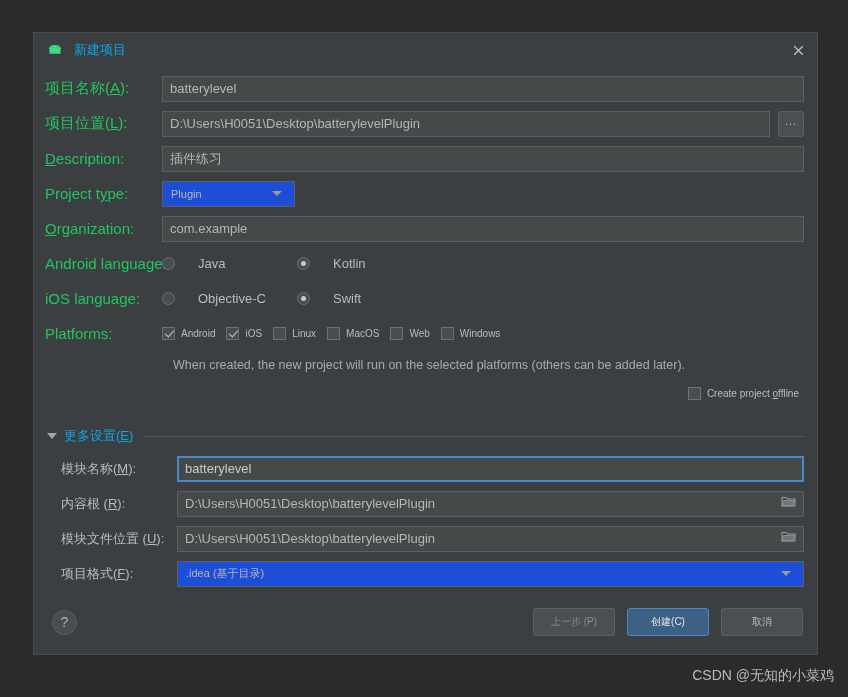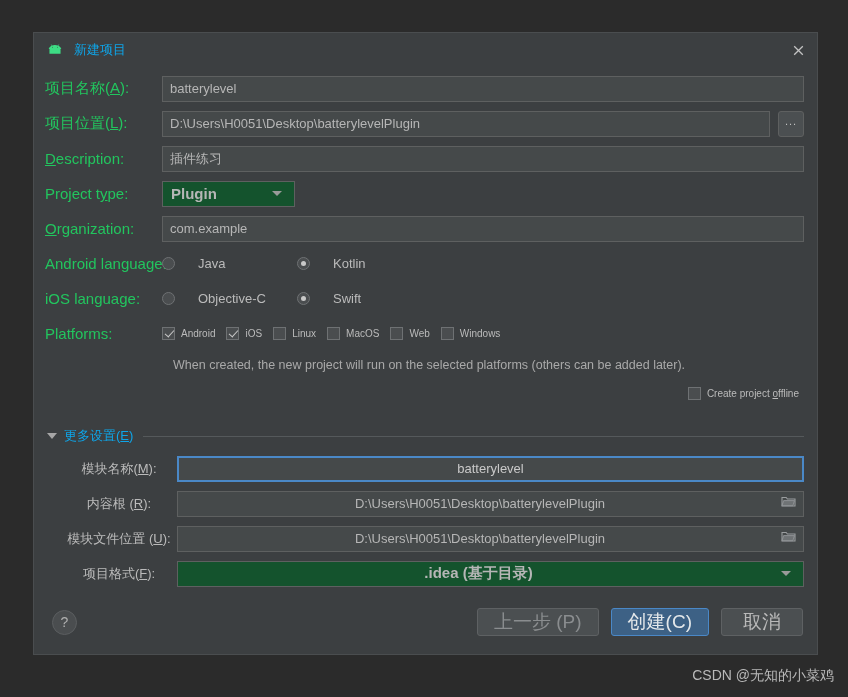--- a/index.html
+++ b/index.html
@@ -100,29 +100,28 @@
     font-size: 11px; letter-spacing: 1px;
     color: #c0c0c0; line-height: 8px;
     position: relative; top: -3px;
   }
 
   .folder-ico { flex: 0 0 auto; margin-left: 6px; display:block; cursor:pointer; }
 
   
   .combo {
     height: 26px;
-    background: #14532d;
+    background: #1d4ed8;
     border: 1px solid #5e6060;
     color: #b6b6b6;
-    font-size: 15px;
+    font-size: 11px;
     display: flex;
     align-items: center;
     padding: 0 4px 0 8px;
     cursor: pointer;
-    font-weight: bold;
   }
   .combo .cval { flex: 1 1 auto; white-space: nowrap; }
   .combo .arrow {
     width: 0; height: 0;
     border-left: 5px solid transparent;
     border-right: 5px solid transparent;
     border-top: 5px solid #9a9a9a;
     margin: 0 8px 0 10px;
   }
   .combo.small { width: 133px; flex: 0 0 133px; }
@@ -210,21 +209,21 @@
   }
   .more-label { font-size: 13px; color: #0ea5e9; white-space: nowrap; }
   .more-line {
     flex: 1 1 auto;
     height: 1px;
     background: #55595b;
     margin-left: 10px;
   }
 
   .form2 { padding: 0 13px 0 11px; margin-top: 6px; }
-  .row2 { display: flex; align-items: center; height: 35px; text-align: center; }
+  .row2 { display: flex; align-items: center; height: 35px; }
   .lbl2 {
     width: 132px;
     flex: 0 0 132px;
     font-size: 13px;
     color: #bbbbbb;
     padding-left: 16px;
     white-space: nowrap;
   }
 
   
@@ -249,21 +248,21 @@
   .spacer { flex: 1 1 auto; }
   .btn {
     height: 28px;
     min-width: 82px;
     padding: 0 16px;
     margin-left: 12px;
     background: #4b4f51;
     border: 1px solid #5e6163;
     border-radius: 3px;
     color: #b9b9b9;
-    font-size: 19px;
+    font-size: 10px;
     display: flex; align-items: center; justify-content: center;
     cursor: pointer;
     white-space: nowrap;
   }
   .btn.disabled { color: #8a8d8f; }
   .btn.primary {
     background: #3d6185;
     border: 1px solid #4a88c7;
     color: #e4e8ea;
   }

